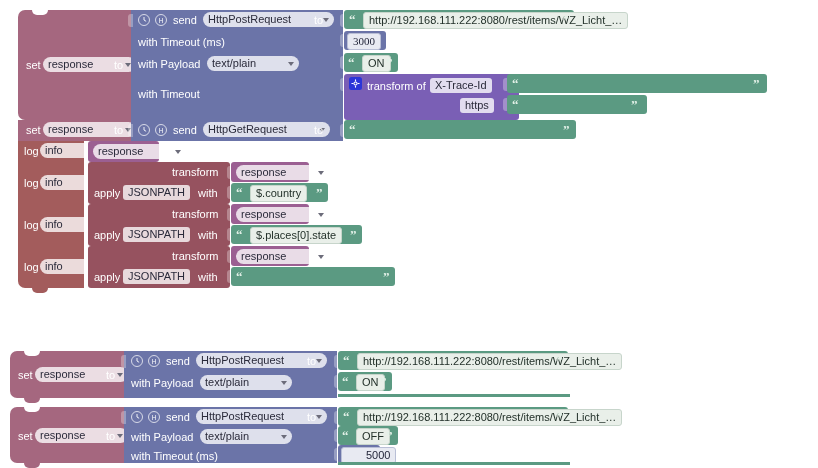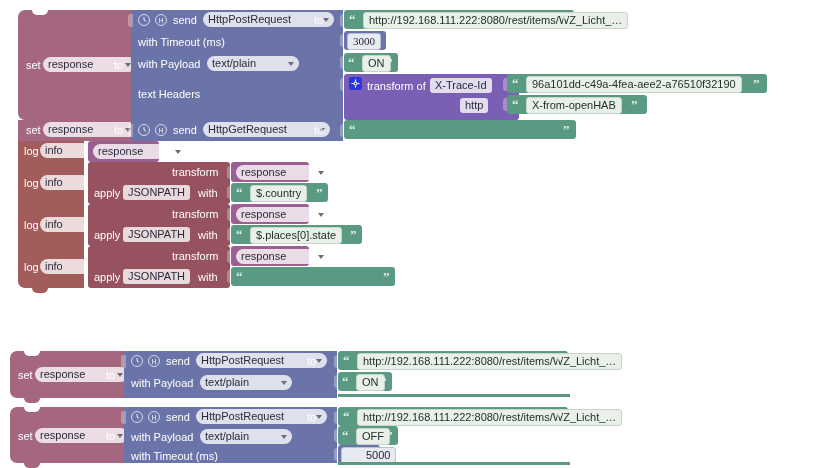--- a/index.html
+++ b/index.html
@@ -205,55 +205,49 @@
     <span class="caret"></span>
   </div>
   <div class="plug" style="left:340px; top:56px;"></div>
   <div class="blk str-blk" style="left:344px; top:53px; width:54px; height:19px; border-radius:3px;"></div>
   <div class="quote" style="left:348px; top:56px;">“</div>
   <div class="field txtval" style="left:362px; top:55px;">
     <span>ON</span>
   </div>
   <div class="quote" style="left:386px; top:56px;">”</div>
 
-  <div class="lbl" style="left:138px; top:88px;">text Headers</div>
+  <div class="lbl" style="left:138px; top:88px;">with Timeout</div>
   <div class="plug" style="left:340px; top:78px;"></div>
   <div class="blk dict-blk" style="left:344px; top:74px; width:175px; height:46px; border-radius:3px;"></div>
   <div class="gear-box" style="left:349px; top:77px;">
     <svg width="9" height="9" viewBox="0 0 12 12">
       <circle cx="6" cy="6" r="2.1" fill="none" stroke="#ffffff" stroke-width="1.4"></circle>
       <g stroke="#ffffff" stroke-width="1.5" stroke-linecap="round">
         <line x1="6" y1="1.2" x2="6" y2="2.6"></line>
         <line x1="6" y1="9.4" x2="6" y2="10.8"></line>
         <line x1="1.2" y1="6" x2="2.6" y2="6"></line>
         <line x1="9.4" y1="6" x2="10.8" y2="6"></line>
       </g>
     </svg>
   </div>
   <div class="lbl" style="left:367px; top:80px;">transform of</div>
   <div class="field" style="left:430px; top:78px;">
     <span>X-Trace-Id</span>
   </div>
   <div class="plug" style="left:503px; top:78px;"></div>
   <div class="blk str-blk" style="left:507px; top:74px; width:260px; height:19px; border-radius:3px;"></div>
   <div class="quote" style="left:512px; top:77px;">“</div>
-  <div class="field txtval" style="left:526px; top:76px;">
-    <span>96a101dd-c49a-4fea-aee2-a76510f32190</span>
-  </div>
   <div class="quote" style="left:753px; top:77px;">”</div>
 
   <div class="field" style="left:460px; top:98px;">
-    <span>http</span>
+    <span>https</span>
   </div>
   <div class="plug" style="left:503px; top:98px;"></div>
   <div class="blk str-blk" style="left:507px; top:95px; width:140px; height:19px; border-radius:3px;"></div>
   <div class="quote" style="left:512px; top:98px;">“</div>
-  <div class="field txtval" style="left:526px; top:97px;">
-    <span>X-from-openHAB</span>
-  </div>
   <div class="quote" style="left:631px; top:98px;">”</div>
 
   <div class="blk set-blk" style="left:18px; top:120px; width:120px; height:21px;"></div>
   <div class="lbl" style="left:26px; top:124px;">set</div>
   <div class="field pill" style="left:43px; top:122px;">
     <span>response</span>
     <span class="caret"></span>
   </div>
   <div class="lbl" style="left:114px; top:124px;">to</div>
 

